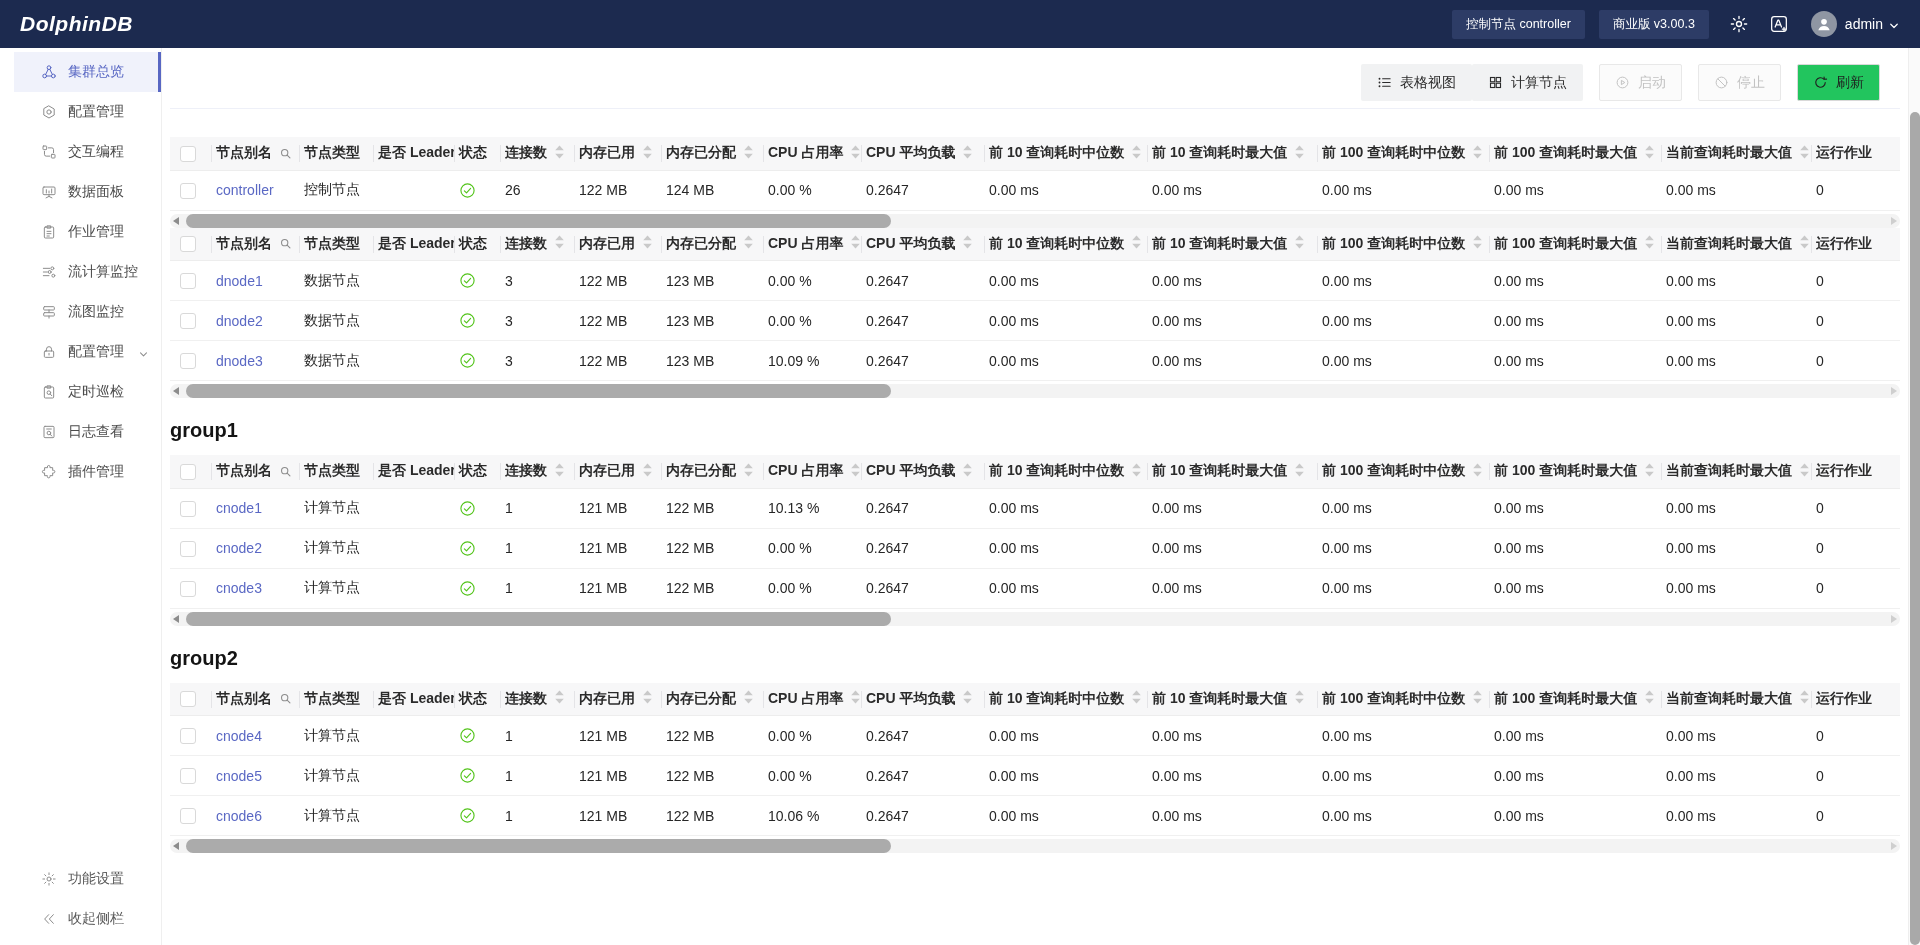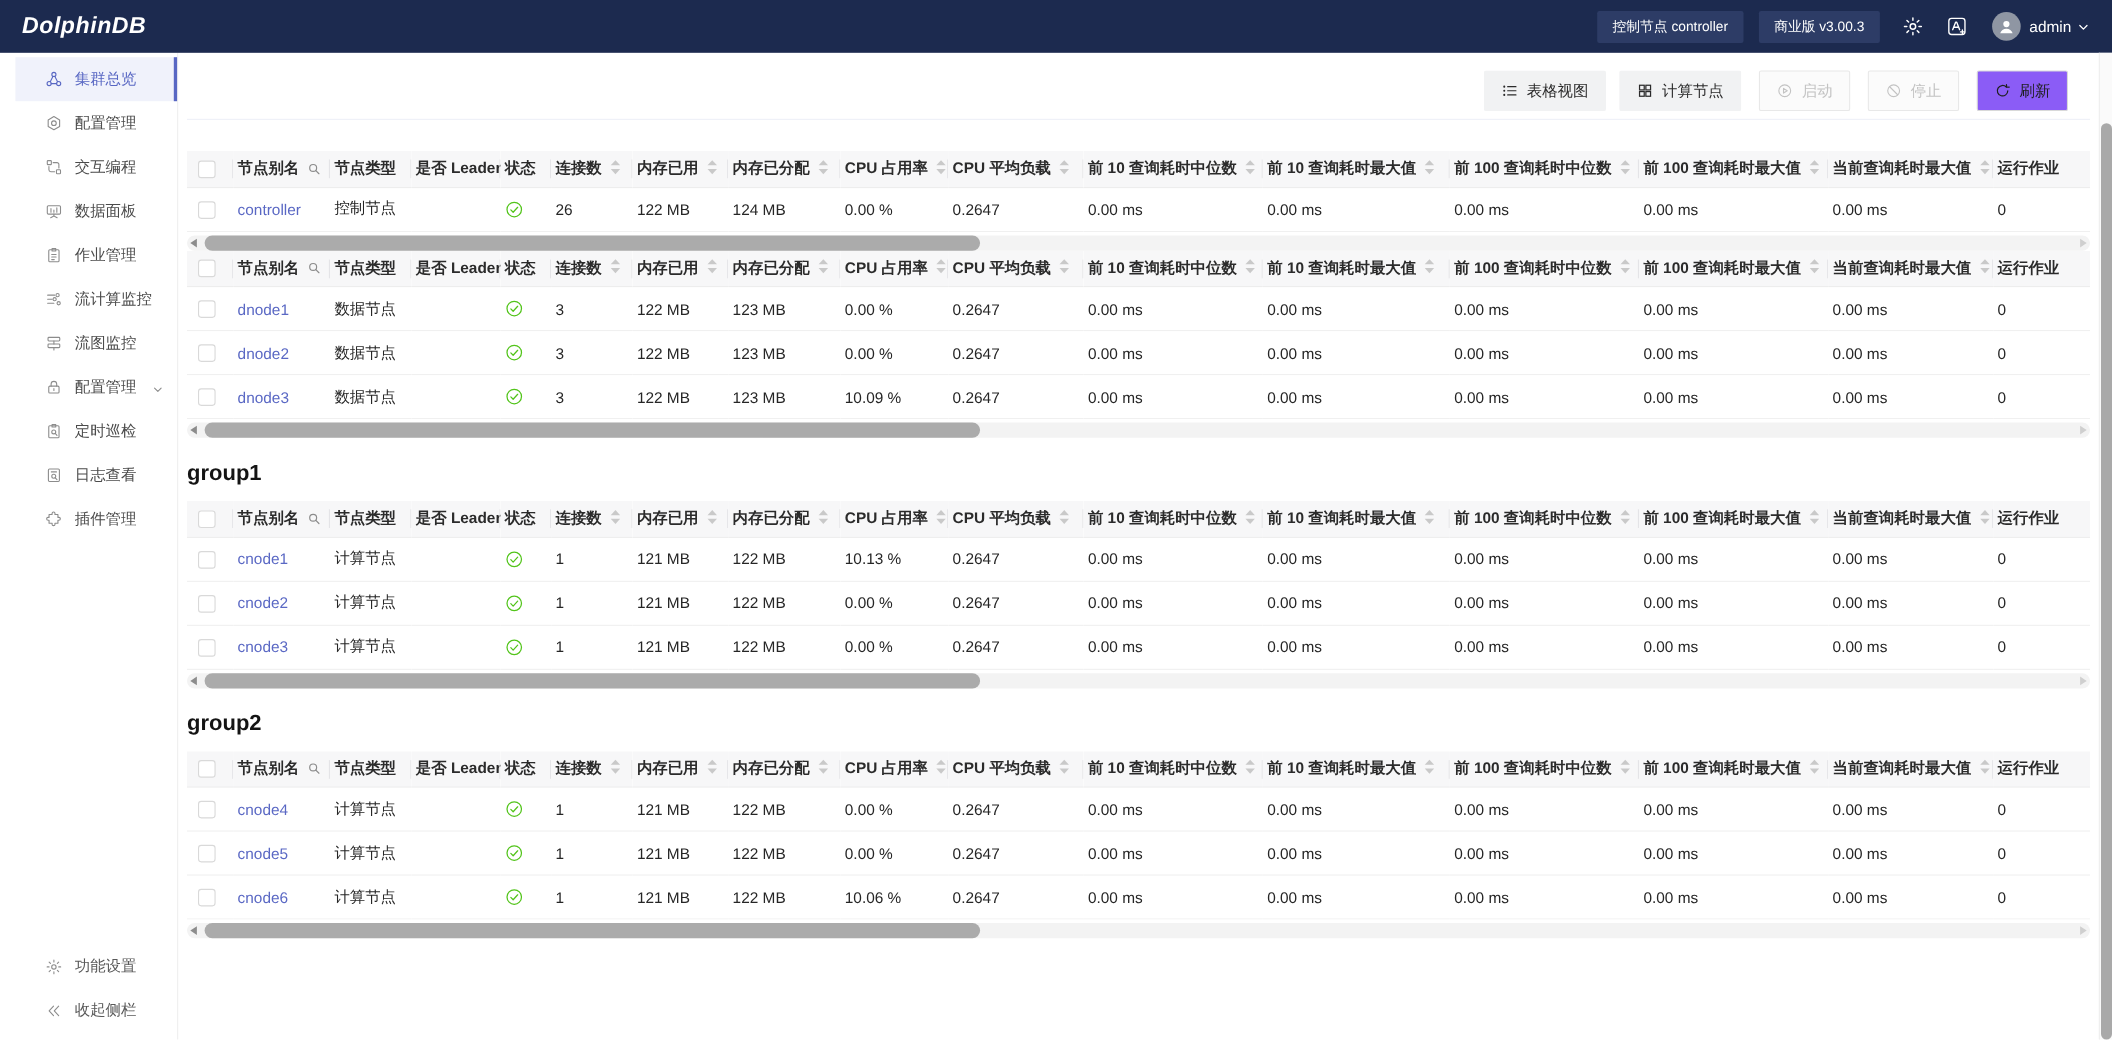--- a/index.html
+++ b/index.html
@@ -38,23 +38,23 @@
   .side-footer .side-item { color:#595959; }
 
   
   .main { position:absolute; left:148px; top:48px; width:1760px; height:897px;
     padding:16px 8px 0 22px; overflow:hidden; }
   .toolbar { display:flex; justify-content:flex-end; align-items:center; margin-right:20px; gap:16px; }
   .btn { height:37px; display:inline-flex; align-items:center; gap:8px; padding:0 15px;
     font-size:14px; border-radius:2px; cursor:pointer; border:1px solid transparent; white-space:nowrap; }
   .btn svg { width:15px; height:15px; }
   .btn-view { background:#f1f2f3; color:#2b2b2b; }
-  .view-group { display:flex; gap:12px; }
+  .view-group { display:flex; gap:0; }
   .btn-disabled { background:#fbfbfb; border-color:#e8e8e8; color:#c3c3c3; cursor:not-allowed; }
-  .btn-default { background:#8b5cf6; border-color:#d9d9d9; color:#1f1f1f; }
+  .btn-default { background:#22c55e; border-color:#d9d9d9; color:#1f1f1f; }
   .toolbar-divider { height:1px; background:#eef0f8; margin-top:7px; }
 
   .section-title { font-size:20px; font-weight:700; color:#141414; margin:21px 0 13px 0; }
   .first-gap { height:28px; }
 
   .table-clip { width:1730px; overflow:hidden; }
   table { border-collapse:collapse; table-layout:fixed; width:1754px; }
   th, td { text-align:left; font-size:14px; padding:0 8px 0 4px; overflow:hidden; white-space:nowrap; }
   thead tr { height:33px; background:#f7f7f8; }
   thead th { font-weight:600; color:#2b2b2b; position:relative; }

